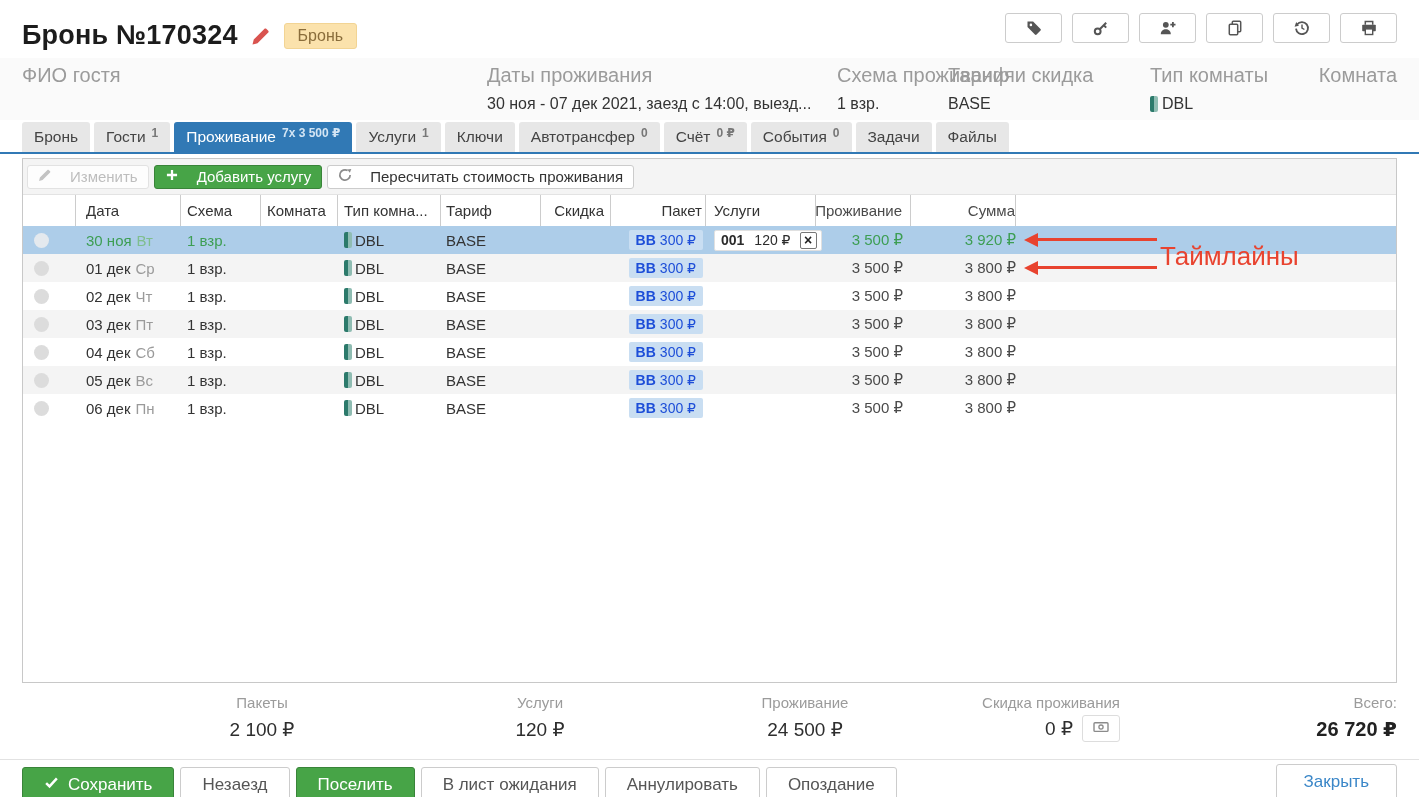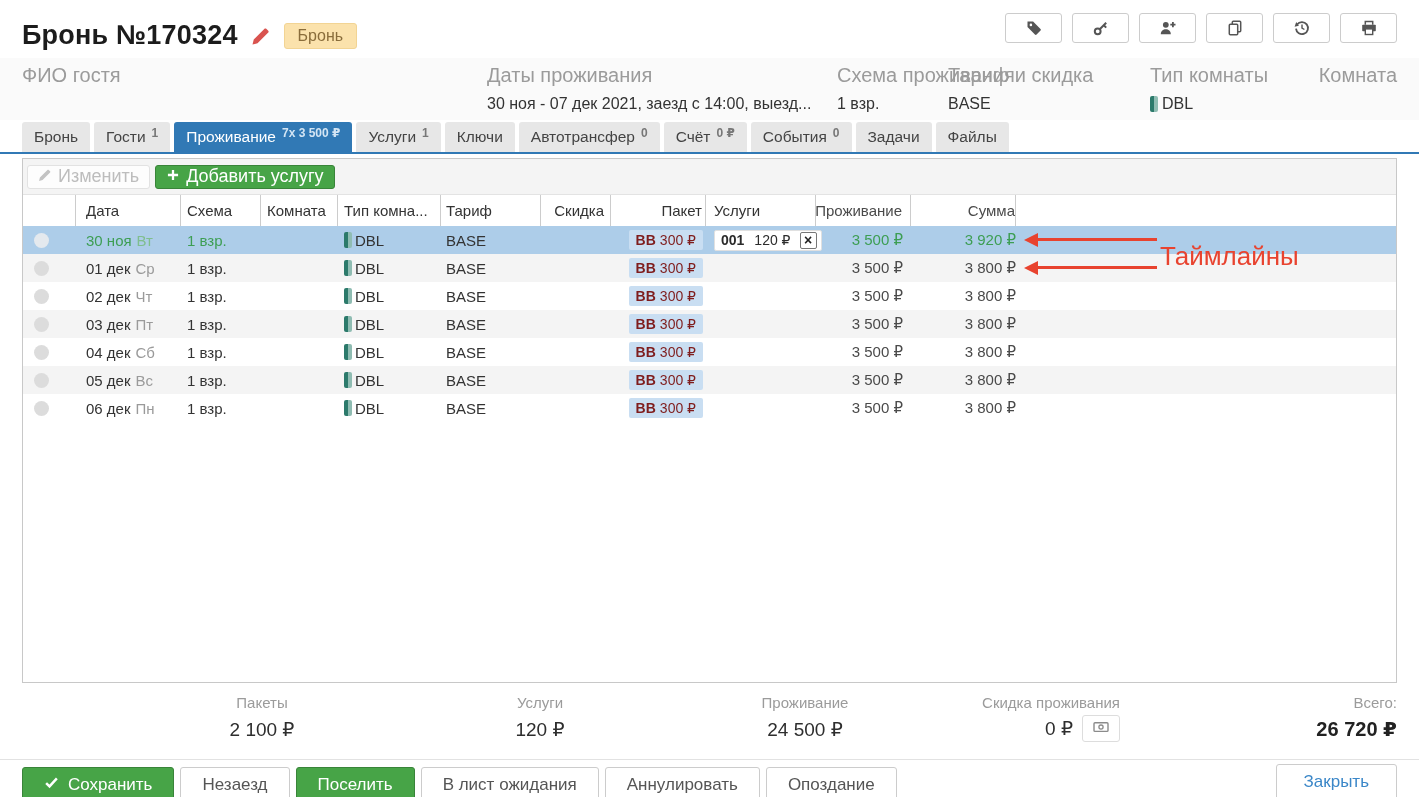--- a/index.html
+++ b/index.html
@@ -37,22 +37,22 @@
   .tab-count { font-size:12px; font-weight:bold; color:#777; align-self:flex-start; margin-top:4px; }
   .tab.active { background:#3179b5; color:#fff; }
   .tab.active .tab-count { color:#d3e5f4; }
   .tab-underline { position:absolute; top:152px; left:0; width:1419px; height:2px; background:#3179b5; }
 
   
   .panel { position:absolute; top:158px; left:22px; width:1375px; height:525px;
     border:1px solid #c8c8c8; background:#fff; }
   .panel-toolbar { height:36px; background:#f4f4f4; border-bottom:1px solid #e3e3e3;
     display:flex; align-items:center; gap:5px; padding:0 4px; }
-  .btn { height:24px; padding:0 10px; border-radius:3px; font-size:18px; display:inline-flex;
-    align-items:center; gap:6px; cursor:pointer; white-space:nowrap;
+  .btn { height:24px; padding:0 10px; border-radius:3px; font-size:15px; display:inline-flex;
+    align-items:center; gap:18px; cursor:pointer; white-space:nowrap;
     font-family:"Liberation Sans","DejaVu Sans",sans-serif; }
   .btn svg { width:14px; height:14px; }
   .btn-disabled { background:#fdfdfd; border:1px solid #e2e2e2; color:#bdbdbd; cursor:default; }
   .btn-green { background:#47a447; border:1px solid #398439; color:#fff; }
   .btn-white { background:#fff; border:1px solid #ccc; color:#333; }
   .btn-white svg, .btn-disabled svg { color:#8b8b8b; }
   .btn-disabled svg { color:#c3c3c3; }
 
   .grid { display:grid; grid-template-columns:53px 105px 80px 77px 103px 100px 70px 95px 110px 95px 105px minmax(0,1fr); }
   .thead { height:31px; align-items:center; font-size:15px; color:#333; background:#fff; }
@@ -76,21 +76,21 @@
   .c-tariff { padding-left:5px; }
   .c-pkg { justify-content:flex-end; padding-right:3px; }
   .c-svc { padding-left:8px; }
   .c-stay, .c-sum { justify-content:flex-end; color:#4a4a4a; }
   .c-stay { padding-right:8px; }
   .c-sum { padding-right:0; }
   .trow.selected .date-text, .trow.selected .c-scheme,
   .trow.selected .c-stay, .trow.selected .c-sum { color:#3d9e53; }
   .trow.selected .dow { color:#7fbe8e; }
 
-  .pkg-badge { background:#c9def2; border-radius:2px; padding:2px 7px; font-size:14px; color:#7f1d1d; }
+  .pkg-badge { background:#c9def2; border-radius:2px; padding:2px 7px; font-size:14px; color:#1d4ed8; }
   .pkg-badge b { margin-right:4px; }
   .svc-badge { background:#fff; border:1px solid #e0e0e0; border-radius:2px; padding:1px 4px 1px 6px;
     font-size:14px; color:#2b2b2b; display:inline-flex; align-items:center; gap:9px; }
   .svc-badge b { margin-right:1px; }
   .svc-x { width:17px; height:17px; border:1px solid #777; border-radius:2px; background:#fff;
     display:inline-flex; align-items:center; justify-content:center; font-weight:bold; font-size:14px;
     color:#222; cursor:pointer; line-height:1; }
   .svc-x::before { content:"\00D7"; }
 
   
@@ -265,20 +265,27 @@
               <path fill="currentColor" d="M1.2 14.8l1-4 8.6-8.6c.4-.4 1-.4 1.4 0l1.6 1.6c.4.4.4 1 0 1.4L5.2 13.8z"></path>
             </svg></span>
           <span>Изменить</span>
       </button>
       <button class="btn btn-green">
         <span><svg viewBox="0 0 16 16" width="16" height="16" aria-hidden="true">
               <path d="M8 2.2v11.6M2.2 8h11.6" stroke="currentColor" stroke-width="2.6" fill="none"></path>
             </svg></span>
           <span>Добавить услугу</span>
       </button>
+      <button class="btn btn-white">
+        <span><svg viewBox="0 0 16 16" width="16" height="16" aria-hidden="true">
+              <path d="M13.9 8A5.9 5.9 0 1 1 11 2.9" fill="none" stroke="currentColor" stroke-width="1.9"></path>
+              <path fill="currentColor" d="M15.2 1.2l-4.6.6 2.9 3.6z"></path>
+            </svg></span>
+          <span>Пересчитать стоимость проживания</span>
+      </button>
     </div>
     <div class="grid thead">
         <div class="hcell c-radio"></div>
         <div class="hcell c-date">Дата</div>
         <div class="hcell c-scheme">Схема</div>
         <div class="hcell c-room">Комната</div>
         <div class="hcell c-rtype">Тип комна...</div>
         <div class="hcell c-tariff">Тариф</div>
         <div class="hcell c-discount">Скидка</div>
         <div class="hcell c-pkg">Пакет</div>

